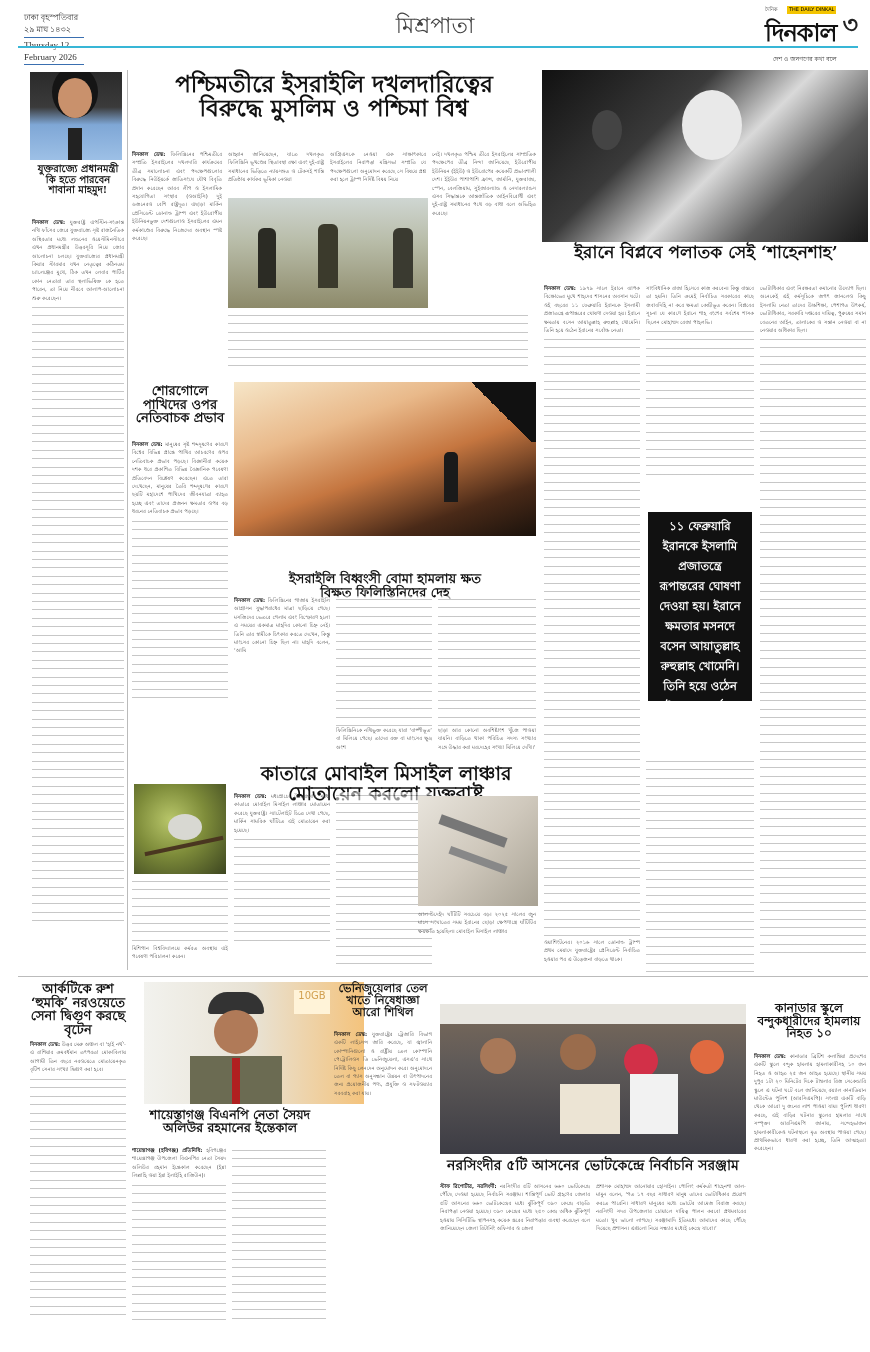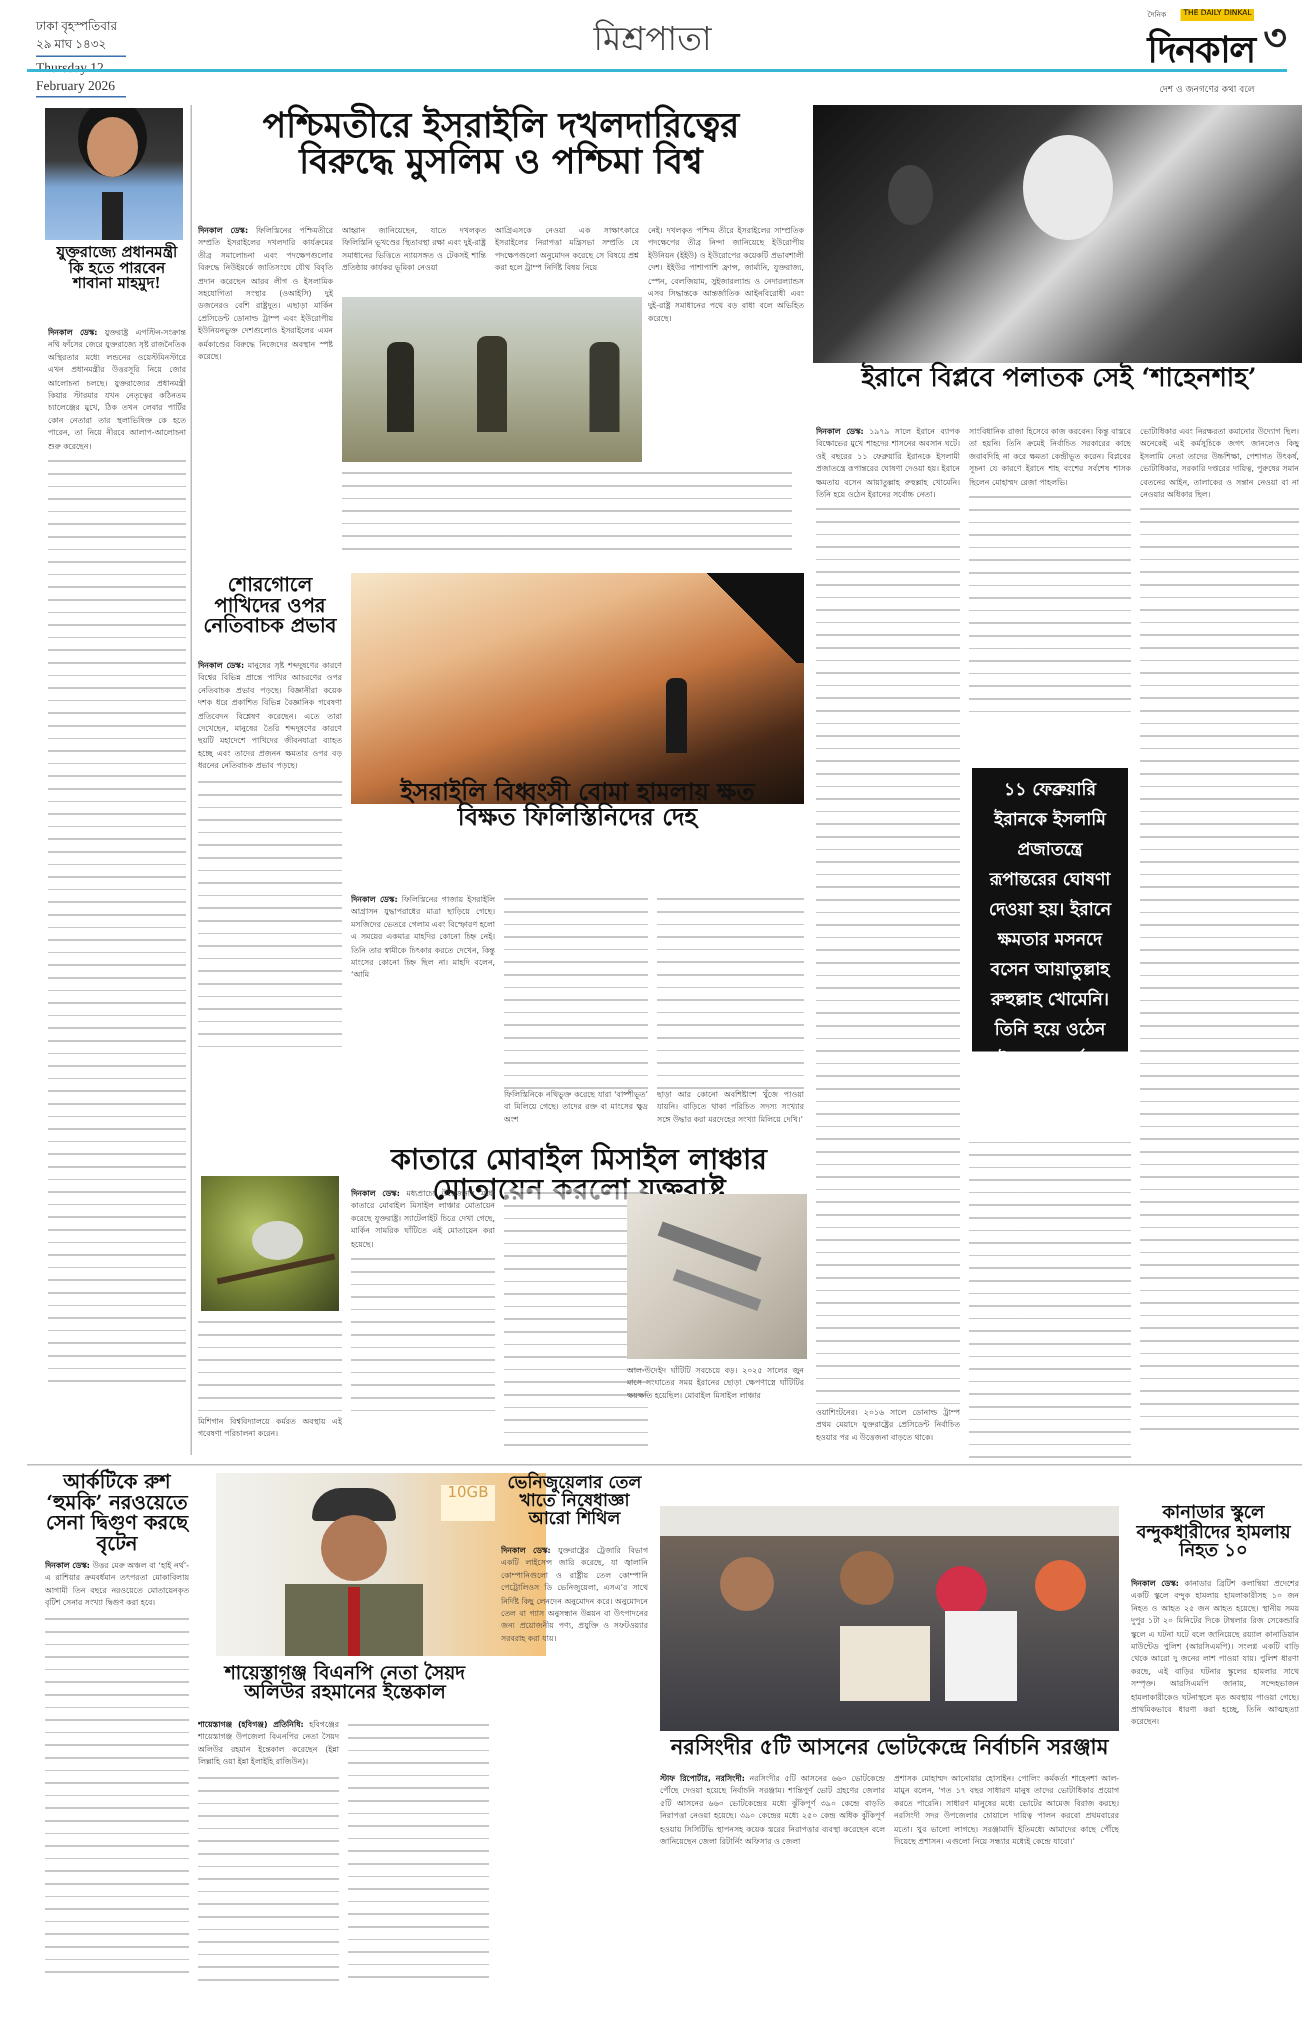--- a/index.html
+++ b/index.html
@@ -112,21 +112,21 @@
 </div>
 <div class="abs body" style="left:132px;top:878px;width:96px;height:88px">
   <div class="col-text" style="height:66px"></div>
   <span>মিশিগান বিশ্ববিদ্যালয়ে কর্মরত অবস্থায় এই গবেষণা পরিচালনা করেন।</span>
 </div>
 
 <div class="abs photo" style="left:234px;top:382px;width:302px;height:154px;background:linear-gradient(160deg,#f6e6c8 0,#e9b98a 30%,#c57640 55%,#4a2a18 80%,#1a120c 100%)">
   <div style="position:absolute;right:0;top:0;width:70px;height:60px;background:linear-gradient(225deg,#111 0,#111 50%,transparent 50%)"></div>
   <div style="position:absolute;left:210px;top:70px;width:14px;height:50px;background:#1a1a1a;border-radius:5px 5px 0 0"></div>
 </div>
-<div class="abs headline" style="left:234px;top:520px;width:302px;font-size:16px">
+<div class="abs headline" style="left:234px;top:572px;width:302px;font-size:13px">
   <div>ইসরাইলি বিধ্বংসী বোমা হামলায় ক্ষত</div>
   <div>বিক্ষত ফিলিস্তিনিদের দেহ</div>
 </div>
 <div class="abs body" style="left:234px;top:596px;width:96px;height:166px">
   <span class="lead">দিনকাল ডেস্ক:</span>
   <span>ফিলিস্তিনের গাজায় ইসরাইলি আগ্রাসন যুদ্ধাপরাধের মাত্রা ছাড়িয়ে গেছে। মসজিদের ভেতরে গেলাম এবং বিস্ফোরণ হলো এ সময়ের একমাত্র মাহদির কোনো চিহ্ন নেই। তিনি তার স্বামীকে চিৎকার করতে দেখেন, কিন্তু মাংসের কোনো চিহ্ন ছিল না। মাহদি বলেন, ‘আমি</span>
 </div>
 <div class="abs body" style="left:336px;top:596px;width:96px;height:166px">
   <div class="col-text" style="height:130px"></div>
   <span>ফিলিস্তিনিকে নথিভুক্ত করেছে যারা ‘বাষ্পীভূত’ বা মিলিয়ে গেছে। তাদের রক্ত বা মাংসের ক্ষুদ্র অংশ</span>

